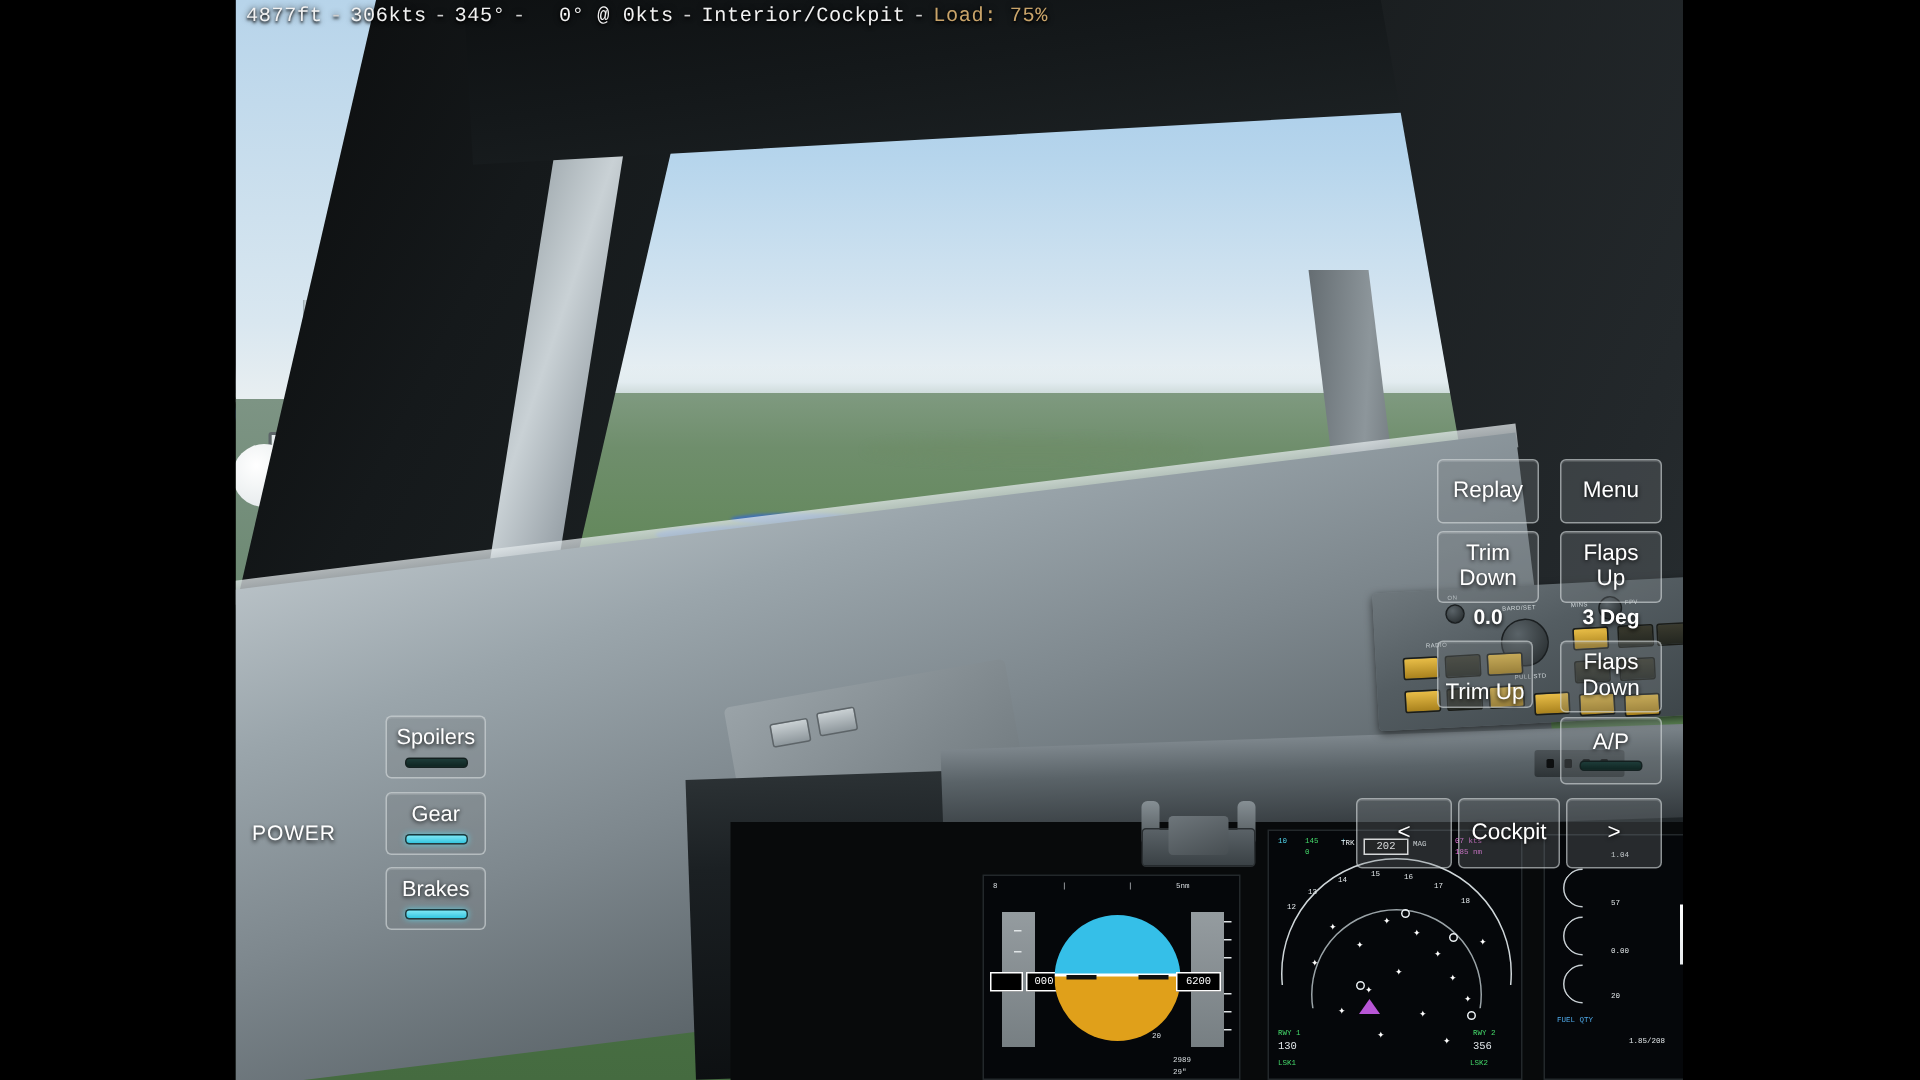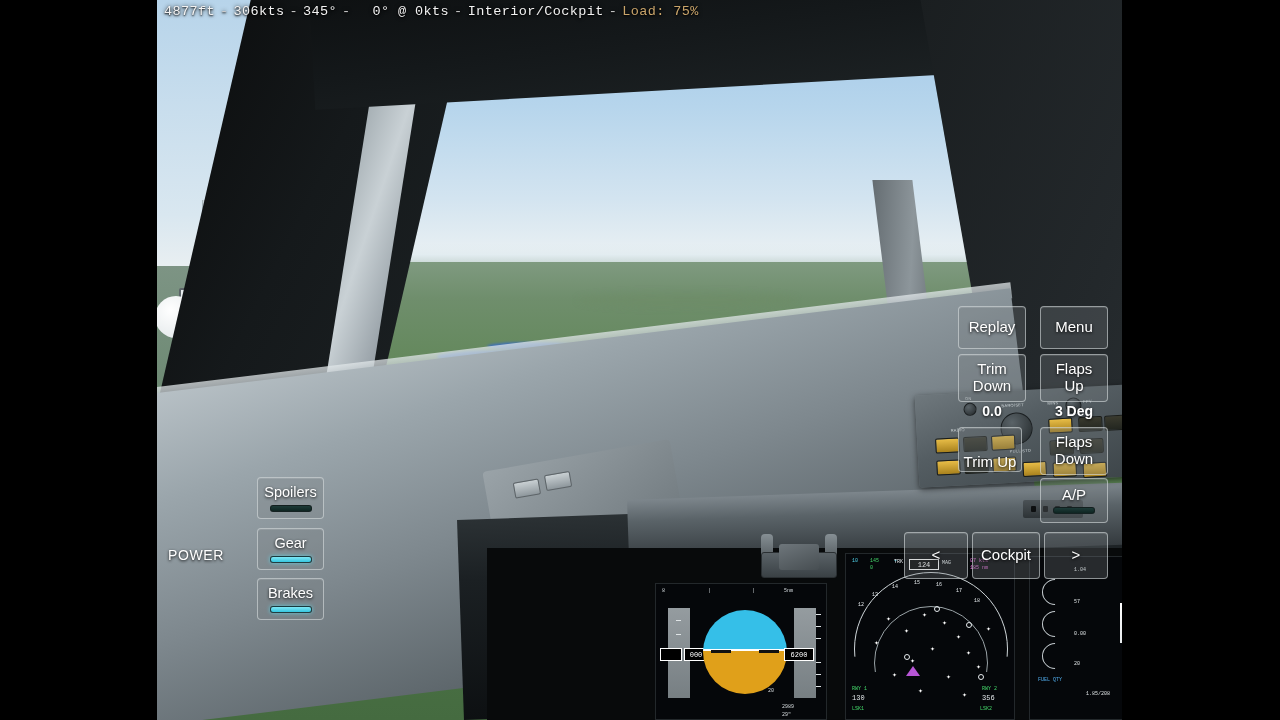--- a/index.html
+++ b/index.html
@@ -435,21 +435,21 @@
       <div class="pfd-txt" style="left:126px;top:120px;">2989</div>
       <div class="pfd-txt" style="left:126px;top:128px;">29″</div>
     </div>
 
     <div id="nd">
       <div class="nd-cyn" style="left:6px;top:4px;">10</div>
       <div class="nd-grn" style="left:24px;top:4px;">145</div>
       <div class="nd-grn" style="left:24px;top:11px;">0</div>
       <div class="nd-cyn" style="left:48px;top:4px;">+</div>
       <div class="nd-num" style="left:48px;top:5px;">TRK</div>
-      <div id="nd-hdgbox">124</div>
+      <div id="nd-hdgbox">202</div>
       <div class="nd-num" style="left:96px;top:6px;">MAG</div>
       <div class="nd-mgt" style="left:124px;top:4px;">07 kts</div>
       <div class="nd-mgt" style="left:124px;top:11px;">185 nm</div>
 
       <div id="nd-arc"></div>
       <div id="nd-arc2"></div>
 
       <div class="nd-num" style="left:12px;top:48px;">12</div>
       <div class="nd-num" style="left:26px;top:38px;">13</div>
       <div class="nd-num" style="left:46px;top:30px;">14</div>

